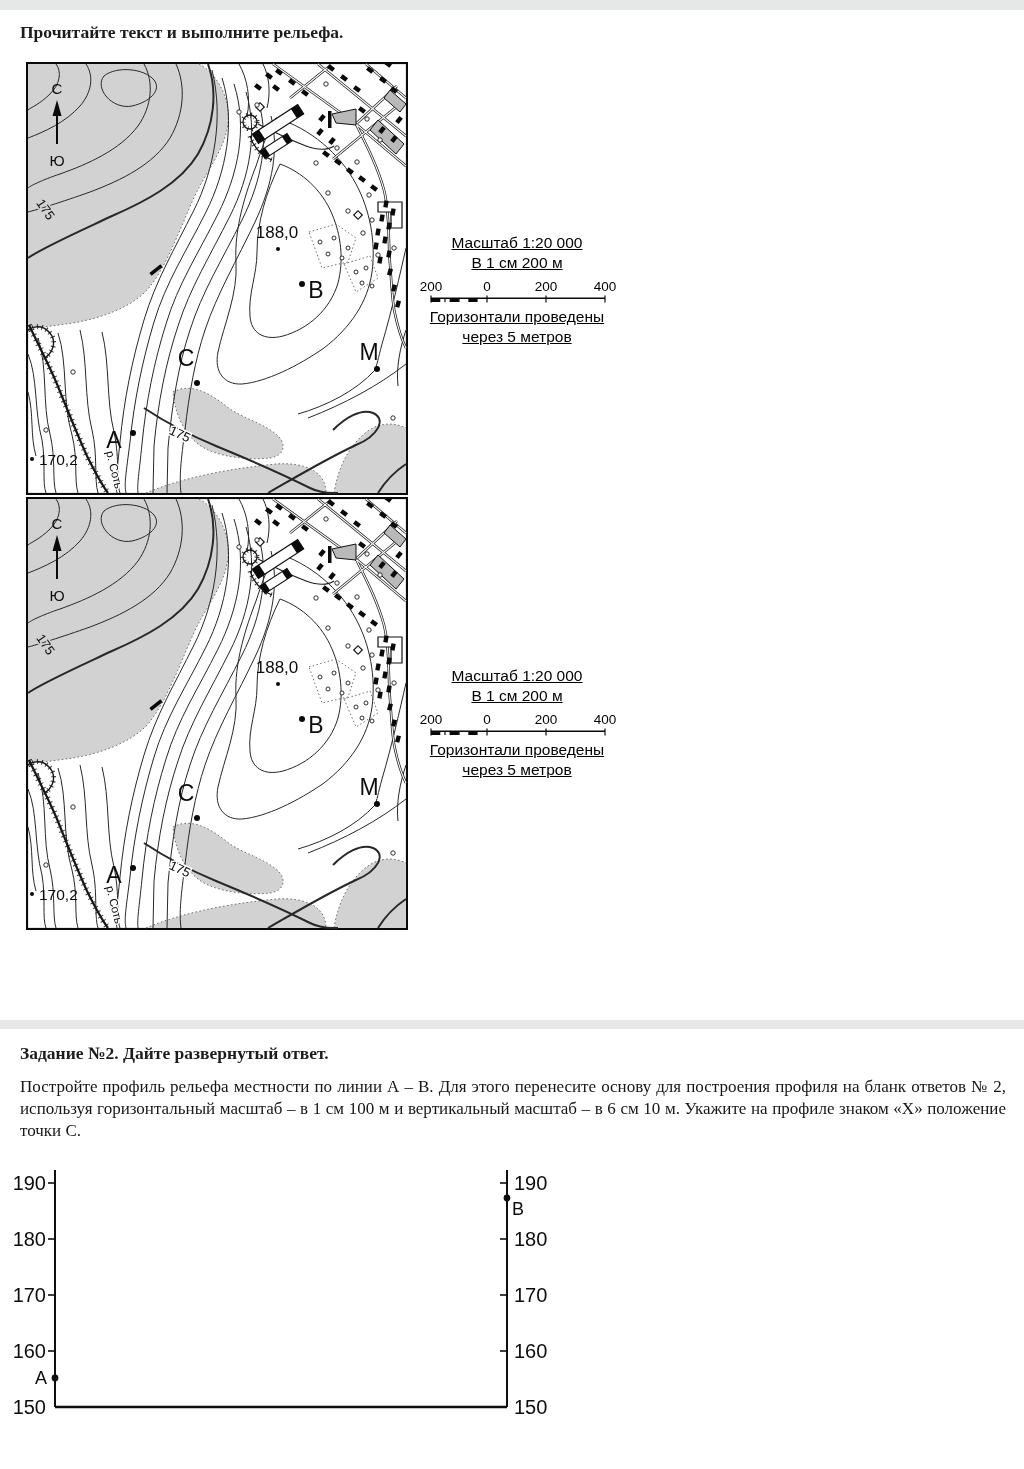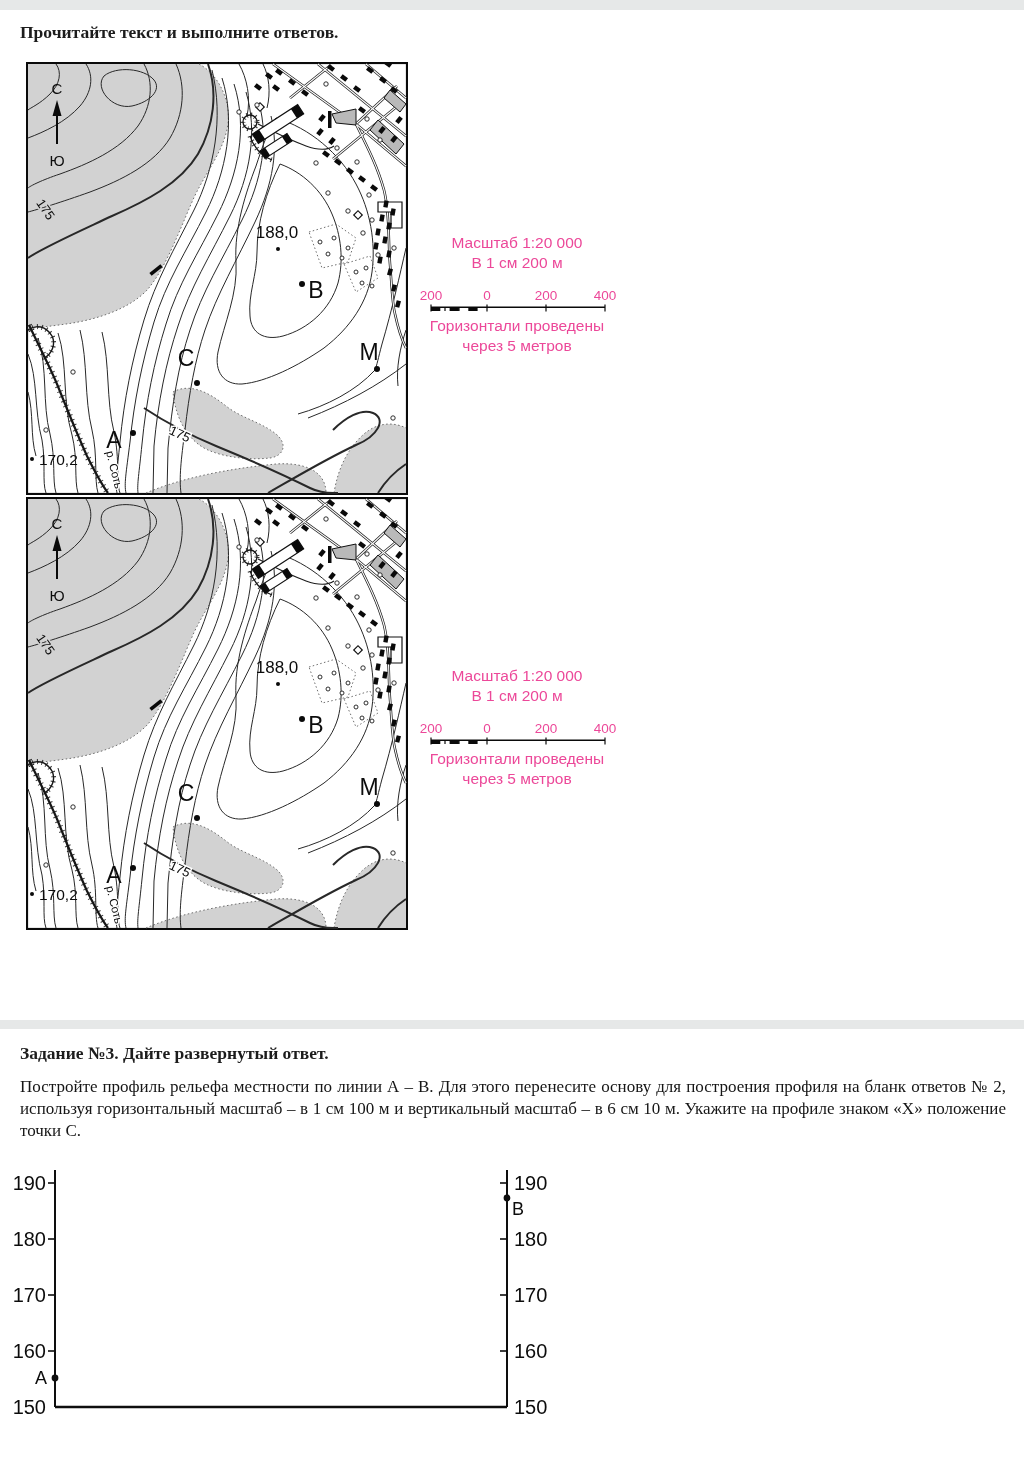--- a/index.html
+++ b/index.html
@@ -9,36 +9,36 @@
   }
   .band{position:absolute;left:0;width:1024px;background:#e6e8e8}
   .heading{position:absolute;left:20px;font-weight:bold;font-size:17.5px;color:#1c1c1c;white-space:nowrap}
   .task-text{
     position:absolute;left:20px;top:1076px;width:986px;
     font-size:17px;line-height:22px;text-align:justify;color:#161616;
   }
   .map-frame{position:absolute;left:26px;width:382px;height:433px}
   .scale-block{
     position:absolute;left:422px;width:190px;text-align:center;
-    font-family:"Liberation Sans",sans-serif;color:#ec4899;
+    font-family:"Liberation Sans",sans-serif;color:#000000;text-decoration:underline;
   }
   .scale-line{font-size:15.5px;line-height:20px;white-space:nowrap}
-  .bar-wrap{position:relative;height:28px;margin-top:15px}
+  .bar-wrap{position:relative;height:28px;margin-top:6px}
   .bar-labels{position:relative;height:16px;font-size:13.5px}
   .bar-labels span{position:absolute;top:0;transform:translateX(-50%)}
   .bar-svg{position:absolute;left:0;top:16px}
   svg text{font-family:"Liberation Sans",sans-serif;fill:#0c0c0c}
   .serif-num{font-family:"Liberation Serif",serif}
 </style>
 </head>
 <body>
 
 <div class="band" style="top:0;height:10px"></div>
 
-<div class="heading" style="top:22px">Прочитайте текст и выполните ответов.</div>
+<div class="heading" style="top:22px">Прочитайте текст и выполните рельефа.</div>
 
 <svg width="0" height="0" style="position:absolute" aria-hidden="true">
 <defs>
 <g id="topomap">
   <rect x="1" y="1" width="380" height="431" fill="#ffffff" stroke="#0a0a0a" stroke-width="2.2"></rect>
 
   <g fill="#d2d2d2" stroke="none">
     <path d="M2,2 L173,2 C192,12 205,38 202,62 C198,90 178,112 166,140 C152,172 140,205 122,227 C104,247 70,258 40,262 C26,264 10,266 2,266 Z"></path>
     <path d="M147,330 C165,320 185,332 200,344 C215,356 235,360 250,372 C262,382 258,394 244,396 C226,398 200,396 182,388 C164,380 150,360 147,330 Z"></path>
     <path d="M120,431 L300,431 C300,410 280,400 250,402 C210,406 160,414 120,431 Z"></path>
@@ -311,21 +311,21 @@
         <line x1="51" y1="3.2" x2="51" y2="7"></line>
       </g>
     </svg>
   </div>
   <div class="scale-line">Горизонтали проведены</div>
   <div class="scale-line">через 5 метров</div>
 </div>
 
 <div class="band" style="top:1020px;height:9px"></div>
 
-<div class="heading" style="top:1043px">Задание №3. Дайте развернутый ответ.</div>
+<div class="heading" style="top:1043px">Задание №2. Дайте развернутый ответ.</div>
 <div class="task-text">Постройте профиль рельефа местности по линии А – В. Для этого перенесите основу для построения профиля на бланк ответов № 2, используя горизонтальный масштаб – в 1 см 100 м и вертикальный масштаб – в 6 см 10 м.  Укажите на профиле знаком «Х» положение точки С.</div>
 
 <svg style="position:absolute;left:0;top:1162px" width="580" height="300" viewBox="0 0 580 300">
   <g stroke="#0e0e0e" fill="none">
     <line x1="55" y1="8" x2="55" y2="245" stroke-width="2"></line>
     <line x1="507" y1="8" x2="507" y2="245" stroke-width="2"></line>
     <line x1="55" y1="245" x2="507" y2="245" stroke-width="2.6"></line>
     <g stroke-width="1.6">
       <line x1="48" y1="21" x2="55" y2="21"></line>
       <line x1="48" y1="77" x2="55" y2="77"></line>

